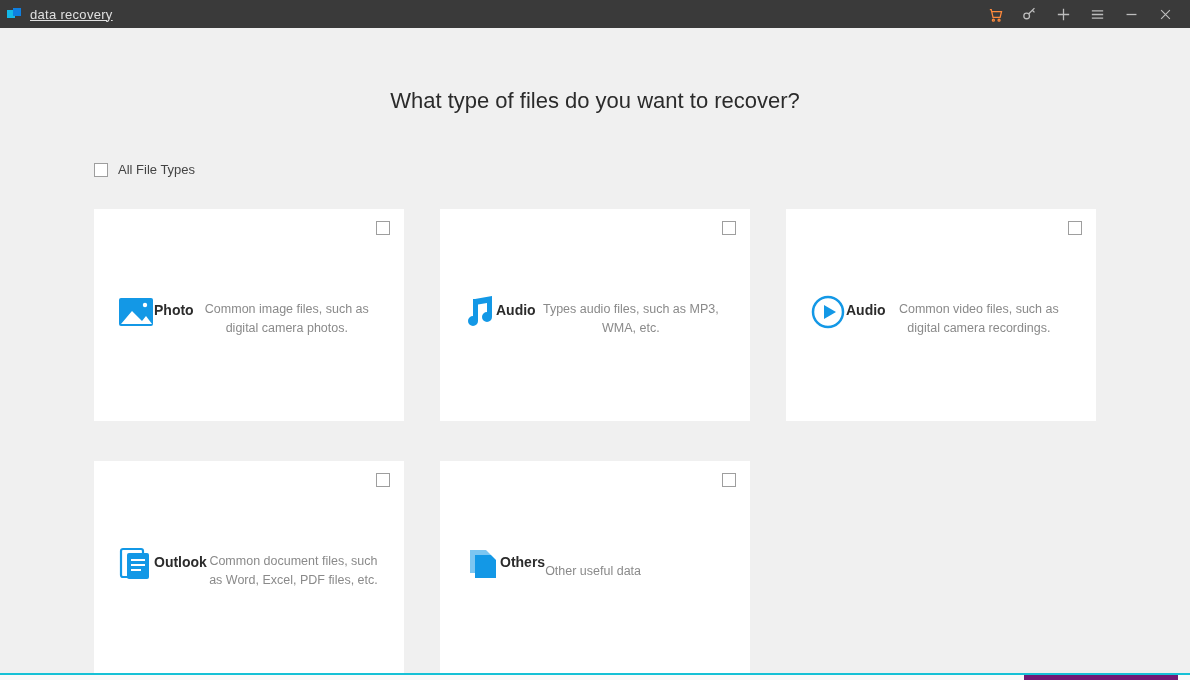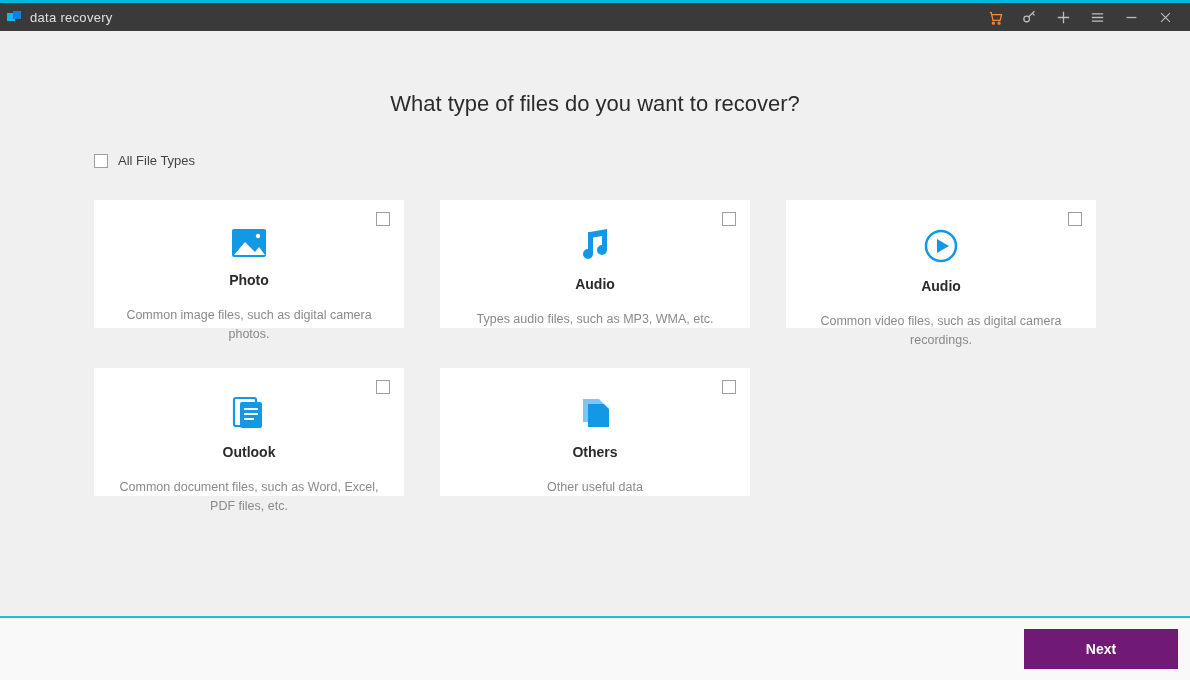--- a/index.html
+++ b/index.html
@@ -1,56 +1,56 @@
 <!DOCTYPE html>
 <html><head>
 <meta charset="utf-8">
 <style>
   * { box-sizing: border-box; margin: 0; padding: 0; }
   html, body { width: 1190px; height: 680px; font-family: "Segoe UI", Arial, sans-serif; background: #f0f0f0; overflow: hidden; }
   .window { width: 1190px; height: 680px; display: flex; flex-direction: column; background: #f0f0f0; }
   .top-accent { height: 3px; background: #00b8d4; }
   .titlebar {
     height: 28px; background: #3a3a3a; display: flex; align-items: center;
-    color: #e0e0e0; font-size: 13px; padding: 0 8px 0 6px;
+    color: #e0e0e0; font-size: 13px; padding: 0 8px 0 6px; text-decoration: underline;
   }
   .titlebar .logo {
     width: 16px; height: 16px; margin-right: 8px; display:inline-block;
   }
   .titlebar .title { font-weight: 500; letter-spacing: 0.3px; }
   .titlebar .spacer { flex: 1; }
   .titlebar .tb-icon {
     width: 34px; height: 28px; display: flex; align-items: center; justify-content: center;
     cursor: pointer;
   }
   .titlebar .tb-icon svg { stroke: #bdbdbd; }
   .titlebar .tb-icon.cart svg { stroke: #ff8a3c; }
   .content {
     flex: 1; display: flex; flex-direction: column; align-items: center;
     padding-top: 60px;
   }
   .heading {
-    font-size: 22px; color: #2b2b2b; font-weight: 500; margin-bottom: 36px;
+    font-size: 22px; color: #2b2b2b; font-weight: 500; margin-bottom: 48px;
   }
   .alltypes-row {
     width: 1002px; display: flex; align-items: center; margin-bottom: 32px;
   }
   .checkbox {
     width: 14px; height: 14px; border: 1.5px solid #9e9e9e; background: #fff;
     display: inline-block; cursor: pointer;
   }
   .alltypes-row .checkbox { margin-right: 10px; }
   .alltypes-row .label { font-size: 13px; color: #444; }
   .cards {
     width: 1002px; display: grid; grid-template-columns: repeat(3, 310px);
     justify-content: space-between; row-gap: 40px; column-gap: 36px;
   }
   .card {
-    background: #fff; height: 128px; position: relative;
-    display: flex; flex-direction: column; align-items: center;
+    background: #fff; height: 212px; position: relative;
+    display: flex; flex-direction: row; align-items: center;
     padding: 28px 24px 20px 24px; cursor: pointer;
     box-shadow: 0 0 0 rgba(0,0,0,0);
   }
   .card .card-cb { position: absolute; top: 12px; right: 14px; }
   .card .card-icon { height: 40px; display:flex; align-items:center; justify-content:center; margin-bottom: 14px;}
   .card .card-title { font-size: 14px; font-weight: 600; color: #2b2b2b; margin-bottom: 18px; }
   .card .card-desc { font-size: 12.5px; color: #8a8a8a; text-align: center; line-height: 1.5; max-width: 260px; }
   .footer {
     border-top: 2px solid #17c1d6;
     height: 64px; display: flex; align-items: center; justify-content: flex-end;

